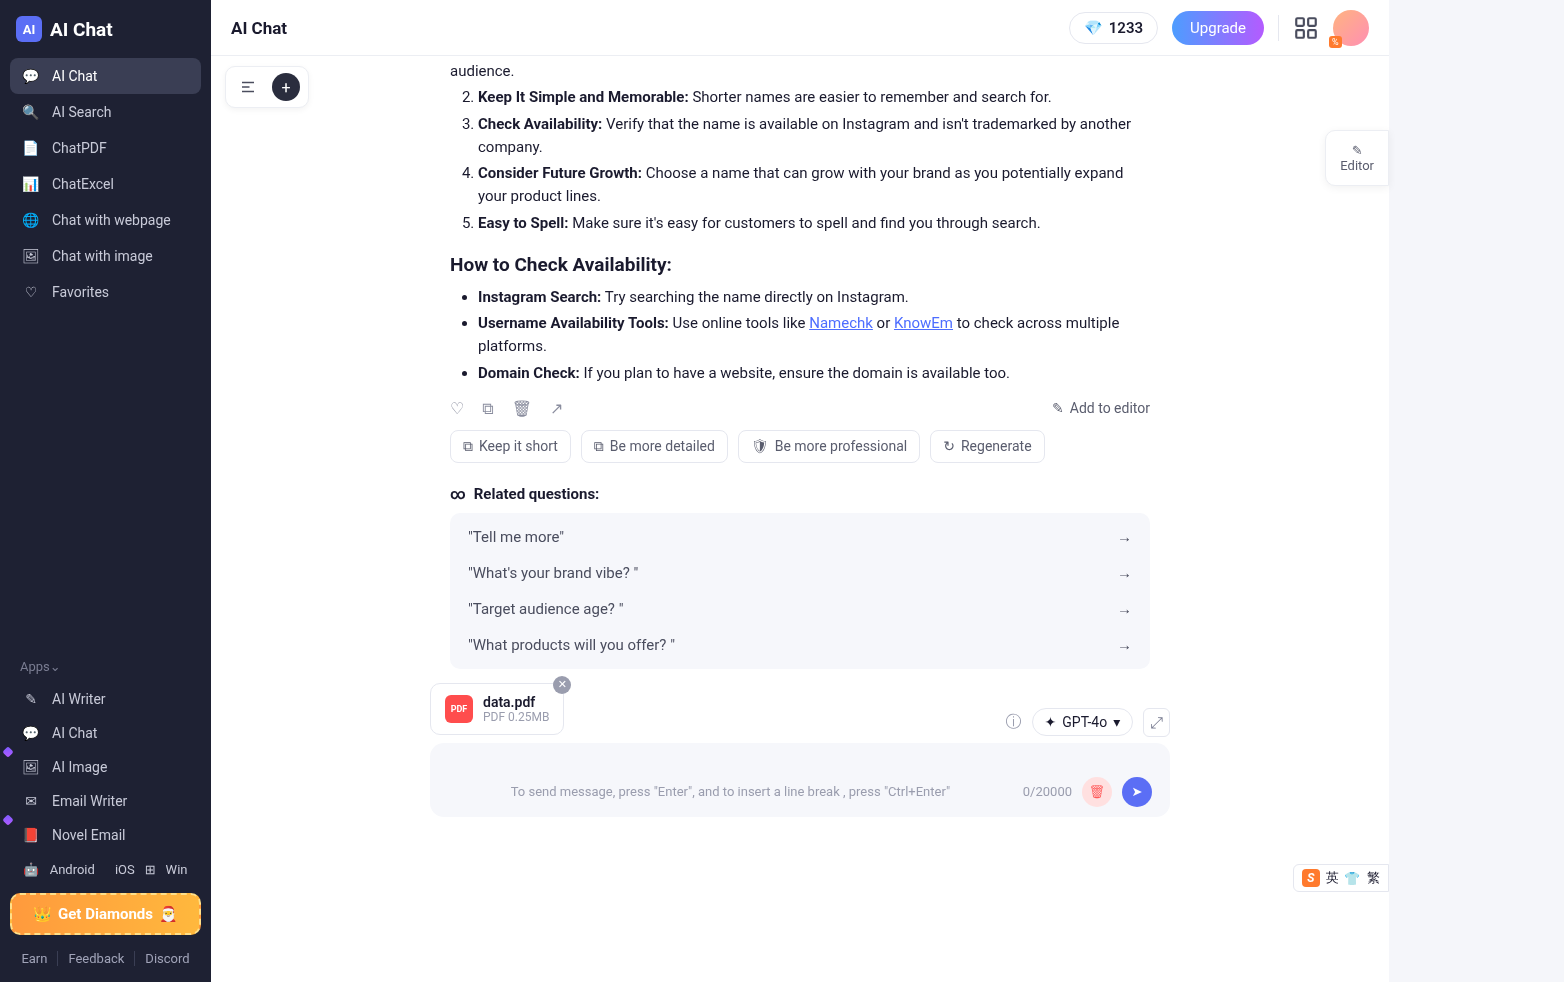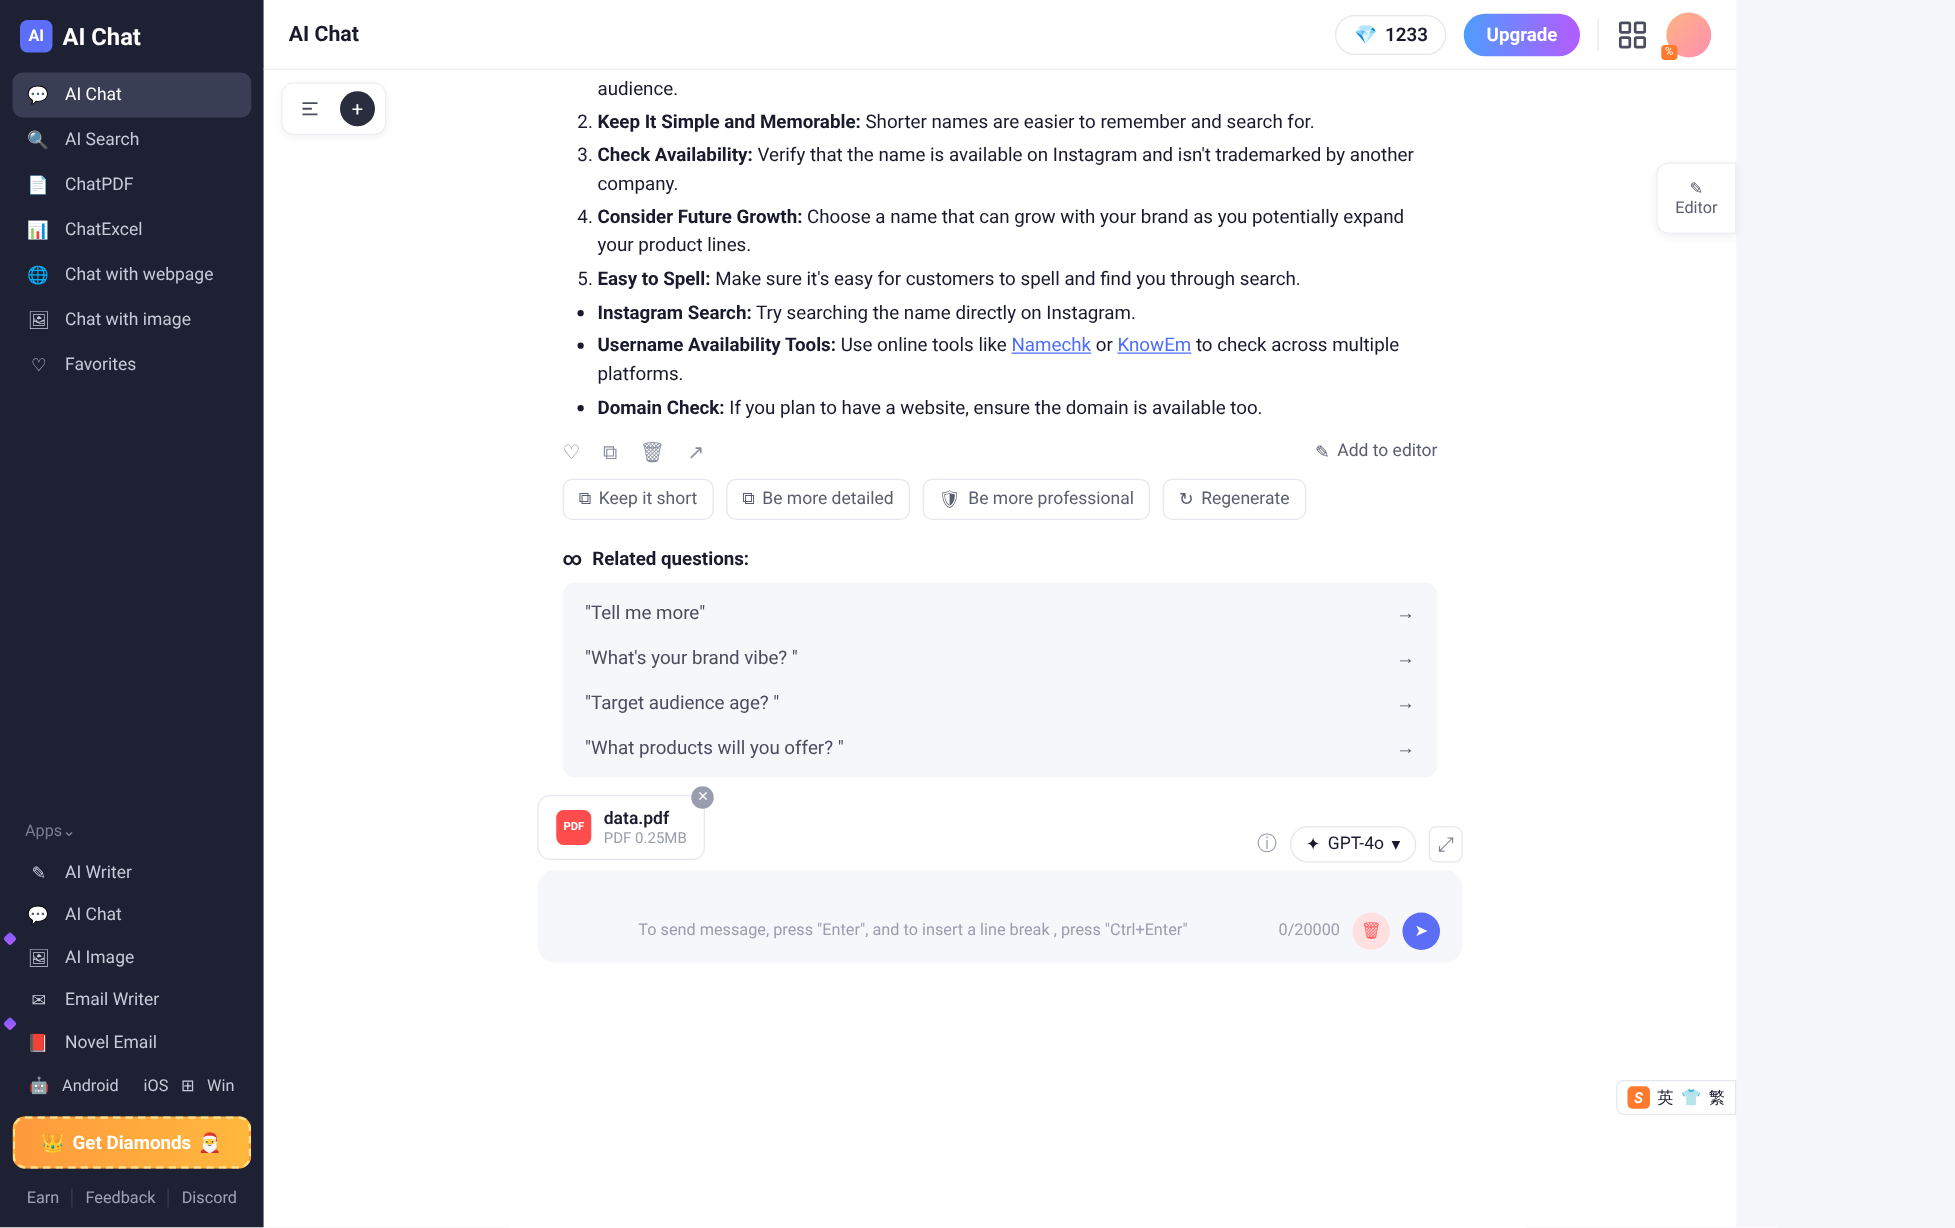--- a/index.html
+++ b/index.html
@@ -19,21 +19,21 @@
 .platforms{display:flex;gap:10px;padding:10px 8px;font-size:13px;color:#c8cad8;align-items:center;justify-content:center}
 .diamonds-btn{margin:6px 0;background:linear-gradient(90deg,#ff9a3d,#ffb83d);border:2px dashed #ffe08a;border-radius:10px;padding:10px;display:flex;align-items:center;justify-content:center;gap:6px;color:#fff;font-weight:700;font-size:15px}
 .footer-links{display:flex;gap:10px;justify-content:center;padding:10px 0 4px;font-size:13px;color:#a0a3b8}
 .footer-links span{border-left:1px solid #3a3e54;padding-left:10px}
 .footer-links span:first-child{border:none;padding-left:0}
 .main{flex:1;display:flex;flex-direction:column;background:#fff;position:relative}
 .topbar{height:56px;border-bottom:1px solid #eceef3;display:flex;align-items:center;padding:0 20px;gap:16px}
 .topbar-title{font-weight:700;font-size:17px}
 .topbar-right{margin-left:auto;display:flex;align-items:center;gap:14px}
 .credits{display:flex;align-items:center;gap:6px;border:1px solid #e5e7ef;border-radius:20px;padding:6px 14px;font-weight:600;font-size:15px}
-.upgrade{background:linear-gradient(90deg,#4d9dff,#b45bff);color:#fff;border-radius:20px;padding:8px 18px;font-weight:700;font-size:15px}
+.upgrade{background:linear-gradient(90deg,#4d9dff,#b45bff);color:#fff;border-radius:20px;padding:8px 18px;font-weight:400;font-size:15px}
 .grid-icon{width:26px;height:26px}
 .avatar{width:36px;height:36px;border-radius:50%;background:linear-gradient(135deg,#ffb380,#ff8fb3);position:relative}
 .avatar::after{content:"%";position:absolute;bottom:-2px;left:-4px;background:#ff7a2d;color:#fff;font-size:9px;padding:1px 3px;border-radius:3px}
 .toolbar-float{position:absolute;top:66px;left:14px;background:#fff;border:1px solid #eceef3;border-radius:10px;padding:6px 8px;display:flex;gap:10px;box-shadow:0 2px 6px rgba(0,0,0,.05)}
 .tb-btn{width:28px;height:28px;display:flex;align-items:center;justify-content:center;border-radius:6px}
 .tb-btn.dark{background:#2a2d3e;color:#fff;border-radius:50%}
 .content{flex:1;overflow-y:auto;padding:0 0 20px}
 .msg{max-width:760px;margin:0 auto;padding:0 30px}
 .msg ol,.msg ul{padding-left:28px;margin:4px 0}
 .msg li{margin:3px 0;line-height:1.55;font-size:15px}
@@ -185,26 +185,27 @@
     </div>
 
     <div class="editor-float">
       <div>✎</div>
       <div>Editor</div>
     </div>
 
     <div class="content">
       <div class="msg">
         <ol start="1">
-          <li style="list-style:none;margin-left:-28px"><span style="margin-left:28px">audience.</span></li>
+          <li style="list-style:none;margin-left:-28px"><span style="">audience.</span></li>
           <li value="2"><b>Keep It Simple and Memorable:</b><span> Shorter names are easier to remember and search for.</span></li>
           <li><b>Check Availability:</b><span> Verify that the name is available on Instagram and isn't trademarked by another company.</span></li>
           <li><b>Consider Future Growth:</b><span> Choose a name that can grow with your brand as you potentially expand your product lines.</span></li>
           <li><b>Easy to Spell:</b><span> Make sure it's easy for customers to spell and find you through search.</span></li>
         </ol>
+        <h3>How to Check Availability:</h3>
         <ul>
           <li><b>Instagram Search:</b><span> Try searching the name directly on Instagram.</span></li>
           <li><b>Username Availability Tools:</b><span> Use online tools like </span><a>Namechk</a><span> or </span><a>KnowEm</a><span> to check across multiple platforms.</span></li>
           <li><b>Domain Check:</b><span> If you plan to have a website, ensure the domain is available too.</span></li>
         </ul>
 
         <div class="msg-actions">
           <span>♡</span>
           <span>⧉</span>
           <span>🗑</span>

